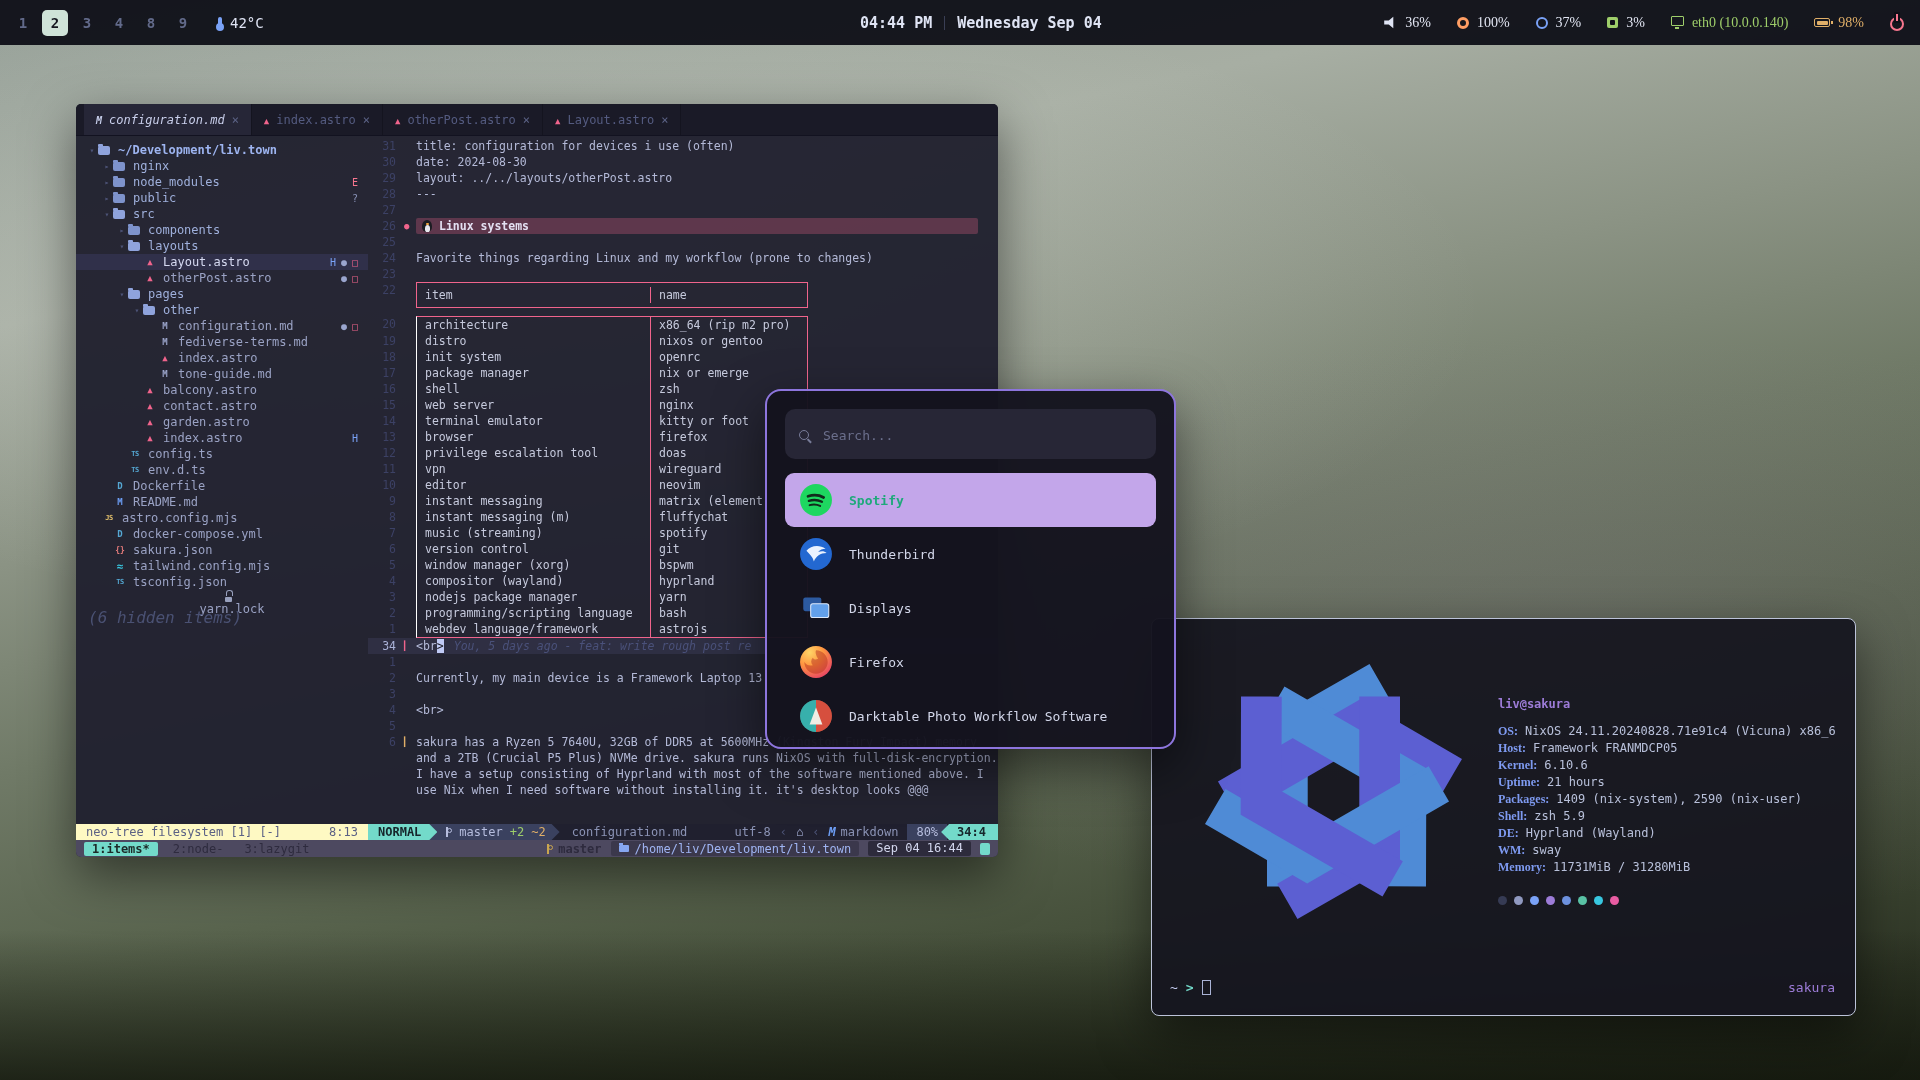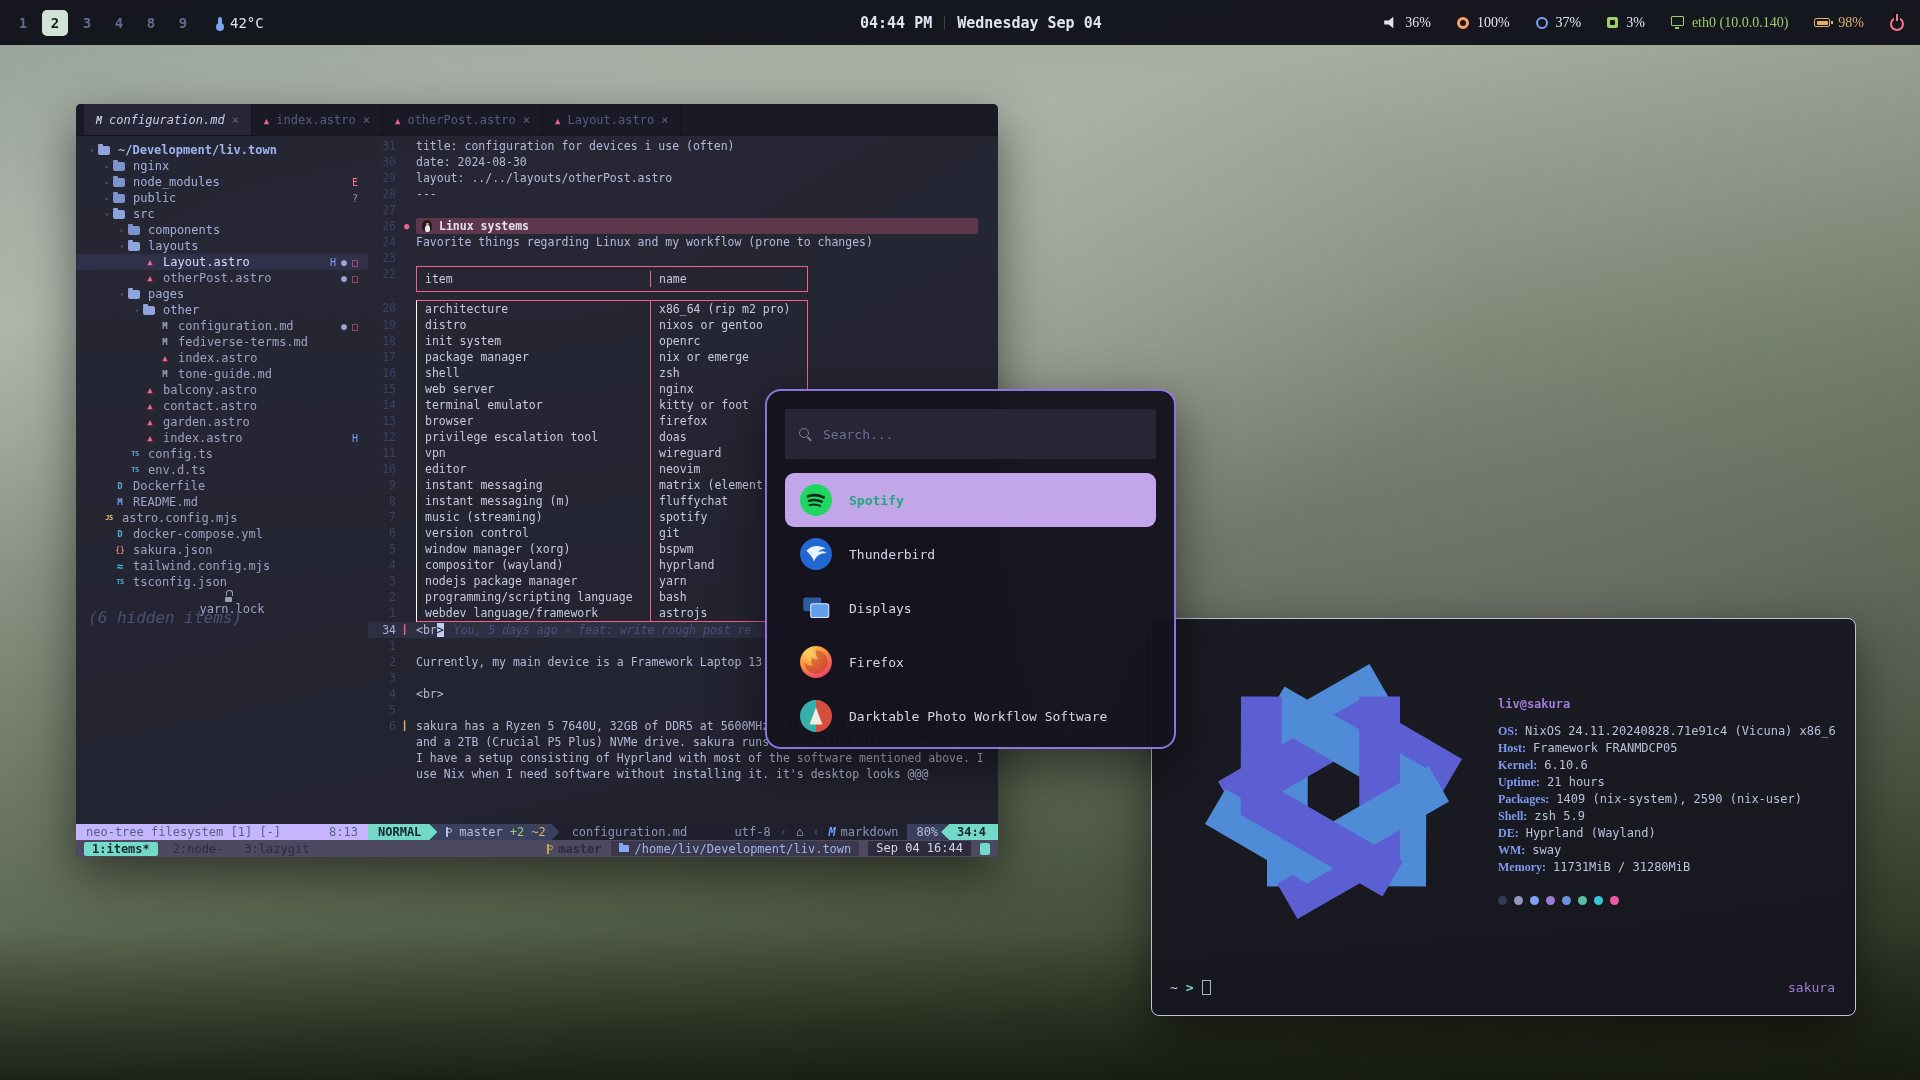--- a/index.html
+++ b/index.html
@@ -117,21 +117,21 @@
   .thead .txt, .trow .txt { display:flex; width:392px; flex:none; color:#c6cadd; }
   .thead .txt { border:1px solid #f0648c; align-items:center; height:26px; }
   .trow .txt { border-left:1px solid #ffffff; border-right:1px solid #f0648c; }
   .trow.tfirst .txt { border-top:1px solid #f0648c; }
   .trow.tlast .txt { border-bottom:1px solid #f0648c; }
   .c1 { width:233px; flex:none; padding-left:8px; }
   .c2 { flex:1; padding-left:8px; border-left:1px solid #f0648c; display:flex; align-items:center; }
   .tgap { height:8px; min-height:8px; }
 
   .statusrow { height:16px; flex:none; display:flex; font-size:12px; }
-  .nt-status { width:292px; flex:none; background:#c4b5fd; color:#5b6185; display:flex;
+  .nt-status { width:292px; flex:none; background:#fef9c3; color:#5b6185; display:flex;
     justify-content:space-between; align-items:center; padding:0 10px; }
   .lualine { flex:1; background:#20202f; display:flex; align-items:center; overflow:hidden; }
   .seg.mode { background:#73daca; color:#16262b; font-weight:700; padding:0 16px 0 10px;
     clip-path:polygon(0 0,calc(100% - 8px) 0,100% 50%,calc(100% - 8px) 100%,0 100%);
     position:relative; z-index:2; height:16px; line-height:16px; }
   .branchseg { background:#3a415f; color:#b6bdde; padding:0 14px 0 14px; margin-left:-8px;
     display:inline-flex; gap:7px; align-items:center; height:16px;
     clip-path:polygon(0 0,calc(100% - 8px) 0,100% 50%,calc(100% - 8px) 100%,0 100%); z-index:1; }
   .branch-icon { position:relative; width:9px; height:10px; display:inline-block; }
   .branch-icon::before { content:""; position:absolute; left:3px; top:0; width:1.5px; height:10px; background:currentColor; }
@@ -155,22 +155,22 @@
   .tmux-branch .branch-icon { color:#caa64f; }
   .tmux-path { background:#3b384c; color:#9fb4f2; padding:0 8px; border-radius:2px; display:flex; align-items:center; gap:6px; height:15px; }
   .folder-mini { width:10px; height:7px; background:#86a6f0; border-radius:1px; position:relative; flex:none; }
   .folder-mini::before { content:""; position:absolute; top:-2px; left:0; width:4px; height:2px; background:#86a6f0; }
   .tmux-date { background:#2d2b3c; color:#d3d7ee; padding:0 8px; border-radius:2px; height:15px; line-height:15px; }
   .tmux-cap { width:10px; height:12px; background:#73daca; border-radius:2px; }
 
   
   .launcher { left:765px; top:389px; width:411px; height:360px; background:rgba(20,19,30,0.97);
     border:2px solid #8d75dd; border-radius:16px; z-index:20; padding:18px; overflow:hidden; }
-  .searchbox { height:50px; background:#272636; border-radius:0; display:flex; align-items:center;
-    padding:0 14px; gap:11px; }
+  .searchbox { height:50px; background:#272636; border-radius:10px; display:flex; align-items:flex-end;
+    padding:16px 14px; gap:11px; }
   .search-icon { width:13px; height:13px; position:relative; flex:none; }
   .search-icon::before { content:""; position:absolute; width:8px; height:8px; border:1.5px solid #787c99; border-radius:50%; left:0; top:0; }
   .search-icon::after { content:""; position:absolute; width:5px; height:1.5px; background:#787c99; transform:rotate(45deg); left:8px; top:10px; }
   .search-input { background:transparent; border:none; outline:none; color:#c8cce2; font:13px "DejaVu Sans Mono","Liberation Mono",monospace; flex:1; }
   .search-input::placeholder { color:#6b6f8c; }
   .app-list { margin-top:14px; }
   .app-item { height:54px; display:flex; align-items:center; gap:15px; padding:0 12px; border-radius:9px; }
   .app-item.selected { background:#c3a6ea; }
   .app-icon { width:37px; height:37px; flex:none; display:flex; align-items:center; justify-content:center; }
   .app-icon svg { width:34px; height:34px; }
@@ -470,20 +470,25 @@
         </div>
         <div class="ln blank">
           <span class="num">27</span>
           <span class="sign"></span>
           <span class="txt"></span>
         </div>
         <div class="ln heading">
           <span class="num">26</span>
           <span class="sign" style="color: rgb(240, 100, 140);">●</span>
           <span class="txt"><span class="hbar"><span class="penguin"></span><span>Linux systems</span></span></span>
+        </div>
+        <div class="ln blank">
+          <span class="num">25</span>
+          <span class="sign"></span>
+          <span class="txt"></span>
         </div>
         <div class="ln plain">
           <span class="num">24</span>
           <span class="sign"></span>
           <span class="txt">Favorite things regarding Linux and my workflow (prone to changes)</span>
         </div>
         <div class="ln blank">
           <span class="num">23</span>
           <span class="sign"></span>
           <span class="txt"></span>

